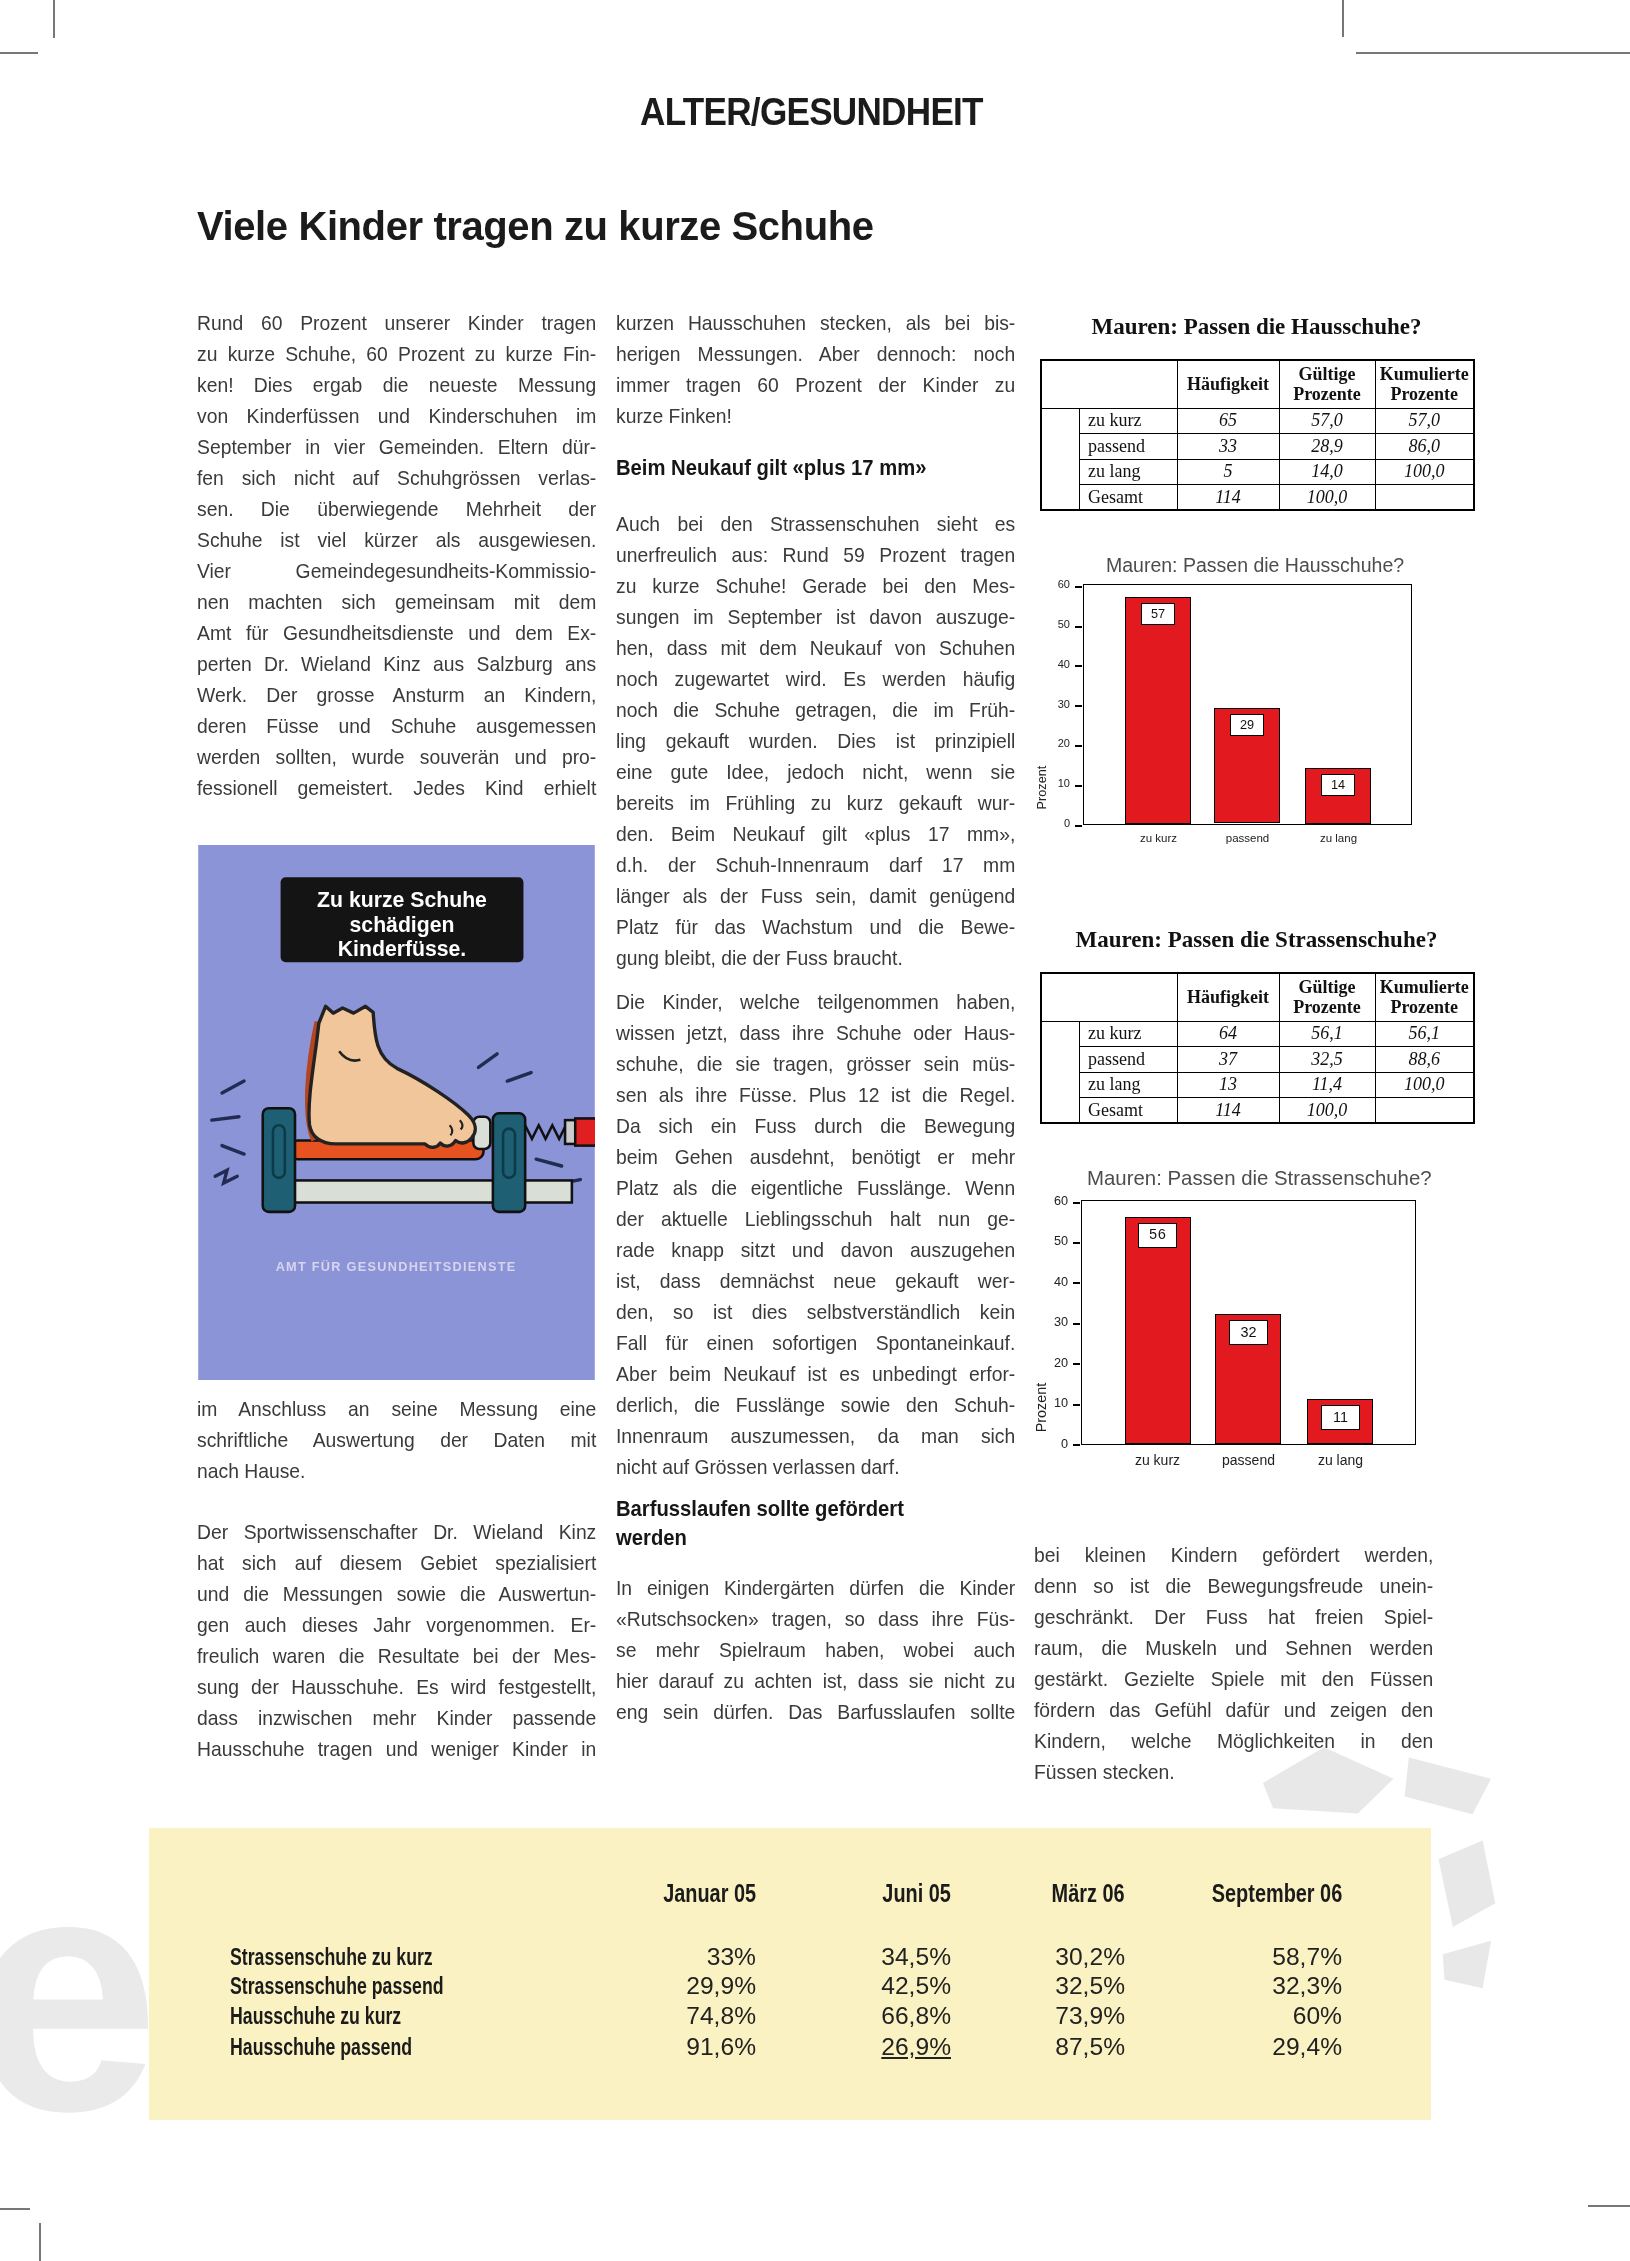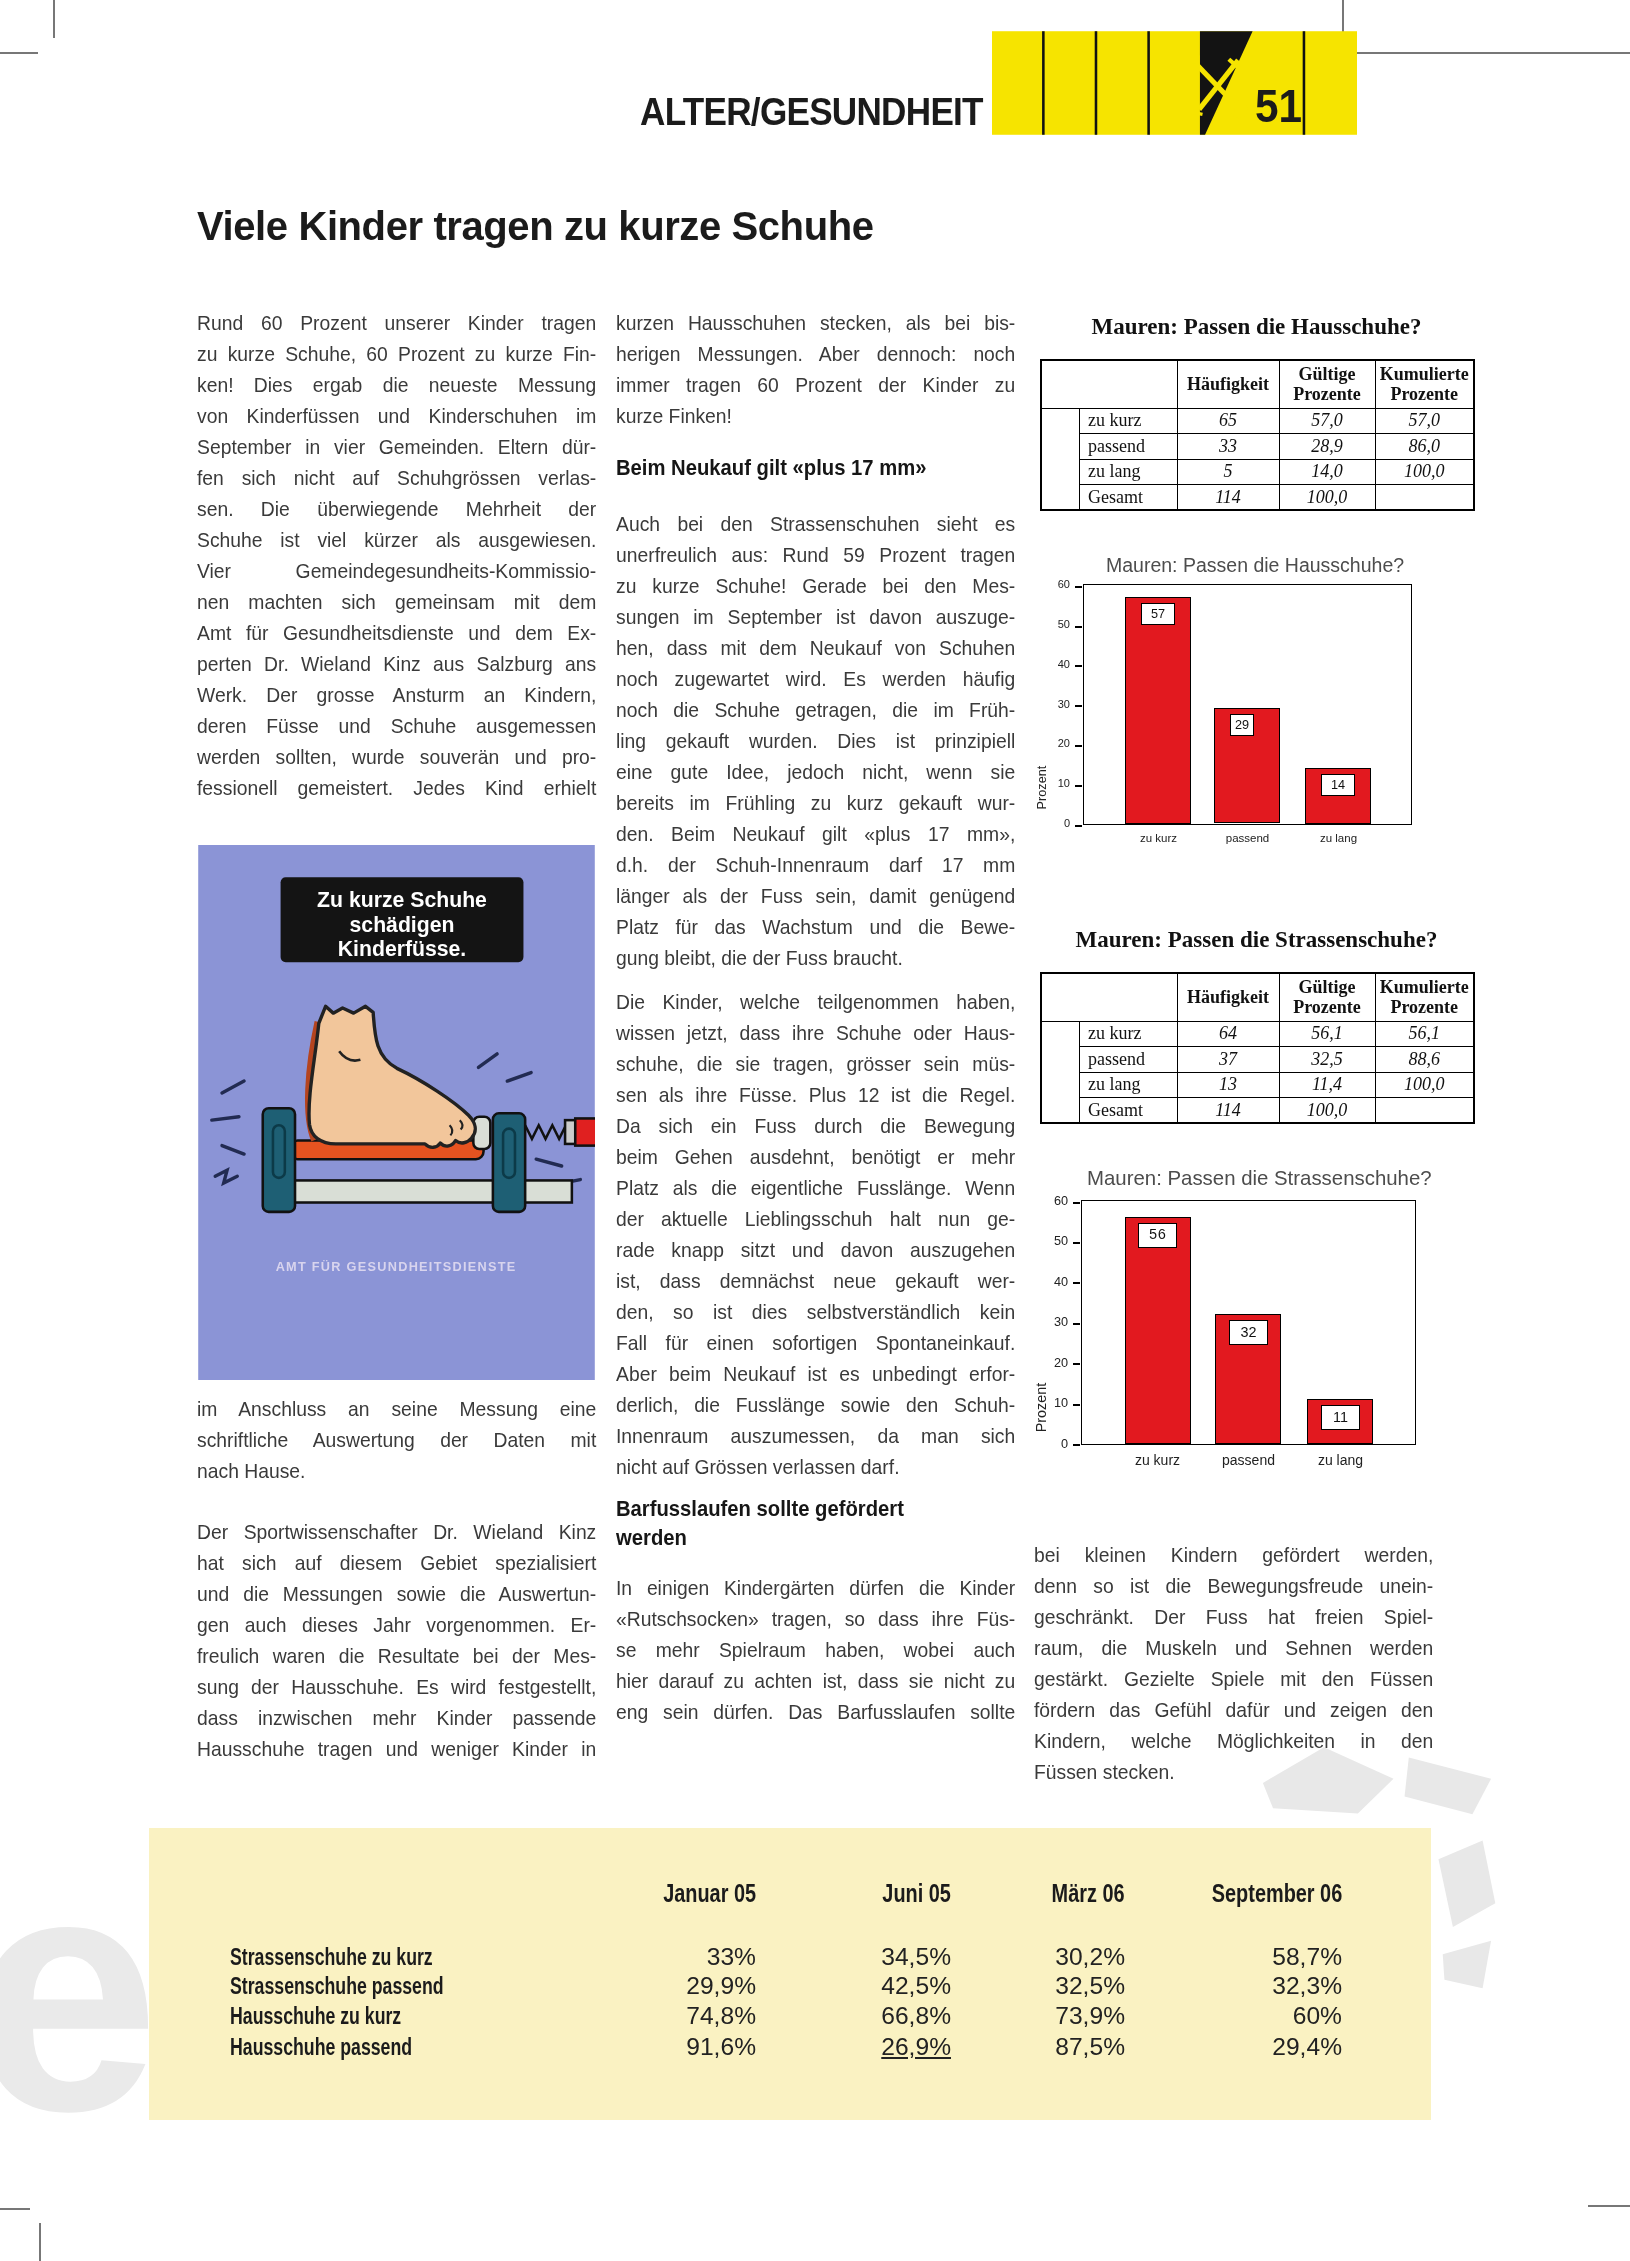--- a/index.html
+++ b/index.html
@@ -93,41 +93,20 @@
 
   <div class="crop" style="left:53px;top:0;width:1.7px;height:38px;"></div>
   <div class="crop" style="left:0;top:52px;width:38px;height:1.7px;"></div>
   <div class="crop" style="left:1342px;top:0;width:1.7px;height:37px;"></div>
   <div class="crop" style="left:1356px;top:52px;width:274px;height:1.7px;"></div>
   <div class="crop" style="left:0;top:2208px;width:30px;height:1.7px;"></div>
   <div class="crop" style="left:39px;top:2223px;width:1.7px;height:38px;"></div>
   <div class="crop" style="left:1588px;top:2205px;width:42px;height:1.7px;"></div>
 
   <div class="section-label">ALTER/GESUNDHEIT</div>
-  <div class="banner">
-    <svg width="365" height="104" viewBox="0 0 430 122">
-      <rect x="0" y="0" width="430" height="122" fill="#F6E400"></rect>
-      <rect x="59" y="0" width="3" height="122" fill="#111"></rect>
-      <rect x="121" y="0" width="3" height="122" fill="#111"></rect>
-      <rect x="183" y="0" width="3" height="122" fill="#111"></rect>
-      <rect x="366" y="0" width="3" height="122" fill="#111"></rect>
-      <g>
-        <polygon points="245,0 307,0 251,122 245,122" fill="#131313"></polygon>
-        <g stroke="#F6E400" fill="none">
-          <line x1="240" y1="38" x2="286" y2="86" stroke-width="6"></line>
-          <circle cx="291" cy="92" r="8" stroke-width="5"></circle>
-          <rect x="233" y="30" width="10" height="10" stroke-width="3"></rect>
-          <line x1="290" y1="34" x2="244" y2="92" stroke-width="6"></line>
-          <line x1="279" y1="33" x2="296" y2="48" stroke-width="5"></line>
-          <line x1="238" y1="96" x2="248" y2="98" stroke-width="4"></line>
-        </g>
-      </g>
-    </svg>
-    <div class="pagenum">51</div>
-  </div>
 
   <div class="page-title">Viele Kinder tragen zu kurze Schuhe</div>
 
   <svg class="abs" style="left:198px;top:845px;" width="397" height="535" viewBox="0 0 467 630">
     <rect x="0" y="0" width="467" height="630" fill="#8B94D6"></rect>
     <rect x="97" y="38" width="286" height="100" rx="6" fill="#141414"></rect>
     <text x="240" y="73" text-anchor="middle" font-family="Liberation Sans, sans-serif" font-weight="bold" font-size="25" fill="#ffffff">Zu kurze Schuhe</text>
     <text x="240" y="103" text-anchor="middle" font-family="Liberation Sans, sans-serif" font-weight="bold" font-size="25" fill="#ffffff">schädigen</text>
     <text x="240" y="131" text-anchor="middle" font-family="Liberation Sans, sans-serif" font-weight="bold" font-size="25" fill="#ffffff">Kinderfüsse.</text>
 
@@ -383,21 +362,21 @@
     <div class="ytick" style="left: 1022px; top: 658px; width: 48px; font-size: 11px;">40</div>
     <div class="tickmark" style="left: 1075px; top: 665px; width: 6.8px; height: 1.7px;"></div>
     <div class="ytick" style="left: 1022px; top: 618px; width: 48px; font-size: 11px;">50</div>
     <div class="tickmark" style="left: 1075px; top: 626px; width: 6.8px; height: 1.7px;"></div>
     <div class="ytick" style="left: 1022px; top: 578px; width: 48px; font-size: 11px;">60</div>
     <div class="tickmark" style="left: 1075px; top: 586px; width: 6.8px; height: 1.7px;"></div>
     <div class="bar" style="left: 1125px; top: 597px; width: 66px; height: 227px; background: rgb(226, 25, 31);"></div>
     <div class="barlabel" style="left: 1141px; top: 603px; width: 34px; height: 22px; font-size: 12.7px;">57</div>
     <div class="xlabel" style="left: 1099px; top: 832px; width: 119px; font-size: 11.5px;">zu kurz</div>
     <div class="bar" style="left: 1214px; top: 708px; width: 66px; height: 115px; background: rgb(226, 25, 31);"></div>
-    <div class="barlabel" style="left: 1230px; top: 714px; width: 24px; height: 22px; font-size: 12.7px;">29</div>
+    <div class="barlabel" style="left: 1230px; top: 714px; width: 34px; height: 22px; font-size: 12.7px;">29</div>
     <div class="xlabel" style="left: 1188px; top: 832px; width: 119px; font-size: 11.5px;">passend</div>
     <div class="bar" style="left: 1305px; top: 768px; width: 66px; height: 56px; background: rgb(226, 25, 31);"></div>
     <div class="barlabel" style="left: 1321px; top: 774px; width: 34px; height: 22px; font-size: 12.7px;">14</div>
     <div class="xlabel" style="left: 1279px; top: 832px; width: 119px; font-size: 11.5px;">zu lang</div>
     <div class="ylab" style="left: 1005px; top: 779px; width: 76px; height: 17px; font-size: 12.7px; text-align: center;">Prozent</div>
     <div class="plot" style="left: 1081px; top: 1200px; width: 335px; height: 245px;"></div>
     <div class="ytick" style="left: 1020px; top: 1437px; width: 48px; font-size: 12.7px;">0</div>
     <div class="tickmark" style="left: 1073px; top: 1444px; width: 6.8px; height: 1.7px;"></div>
     <div class="ytick" style="left: 1020px; top: 1396px; width: 48px; font-size: 12.7px;">10</div>
     <div class="tickmark" style="left: 1073px; top: 1404px; width: 6.8px; height: 1.7px;"></div>

